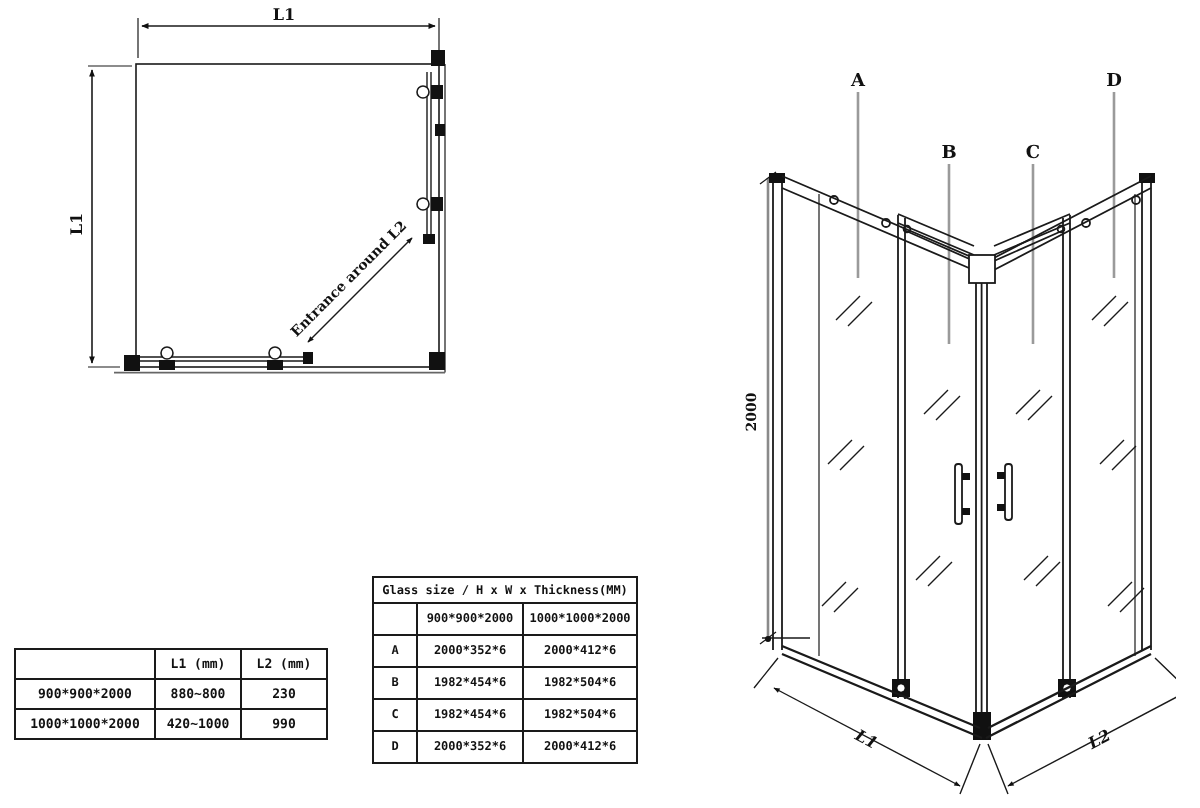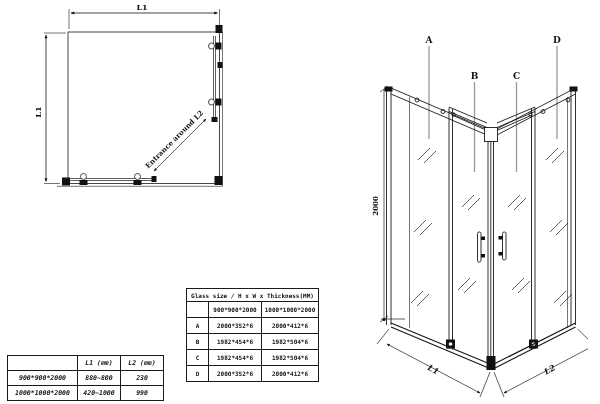--- a/index.html
+++ b/index.html
@@ -7,21 +7,21 @@
          font-family:"DejaVu Serif", serif;}
   svg{position:absolute;left:0;top:0;}
   .lbl{font-family:"DejaVu Serif", serif;font-weight:bold;fill:#111;}
   .dimtxt{font-size:8px;}
   .paneltxt{font-size:9px;}
   .smalltxt{font-size:7px;}
   .ital{font-style:italic;font-size:8px;}
   table{border-collapse:collapse;table-layout:fixed;position:absolute;background:#fff;
         font-family:"DejaVu Sans Mono", monospace;font-weight:bold;color:#111;}
   td{border:1px solid #1a1a1a;text-align:center;padding:0;overflow:hidden;white-space:nowrap;}
-  #size-table{left:7px;top:355px;width:156px;font-size:6.5px;font-style:italic;}
+  #size-table{left:7px;top:324px;width:156px;font-size:6.5px;}
   #size-table td{height:14px;}
   #glass-table{left:186px;top:288px;width:132px;font-size:6px;}
   #glass-table td{height:15px;}
   #glass-table td.title{height:12px;font-size:6px;}
 </style>
 </head>
 <body>
 
 <div id="stage">
 

